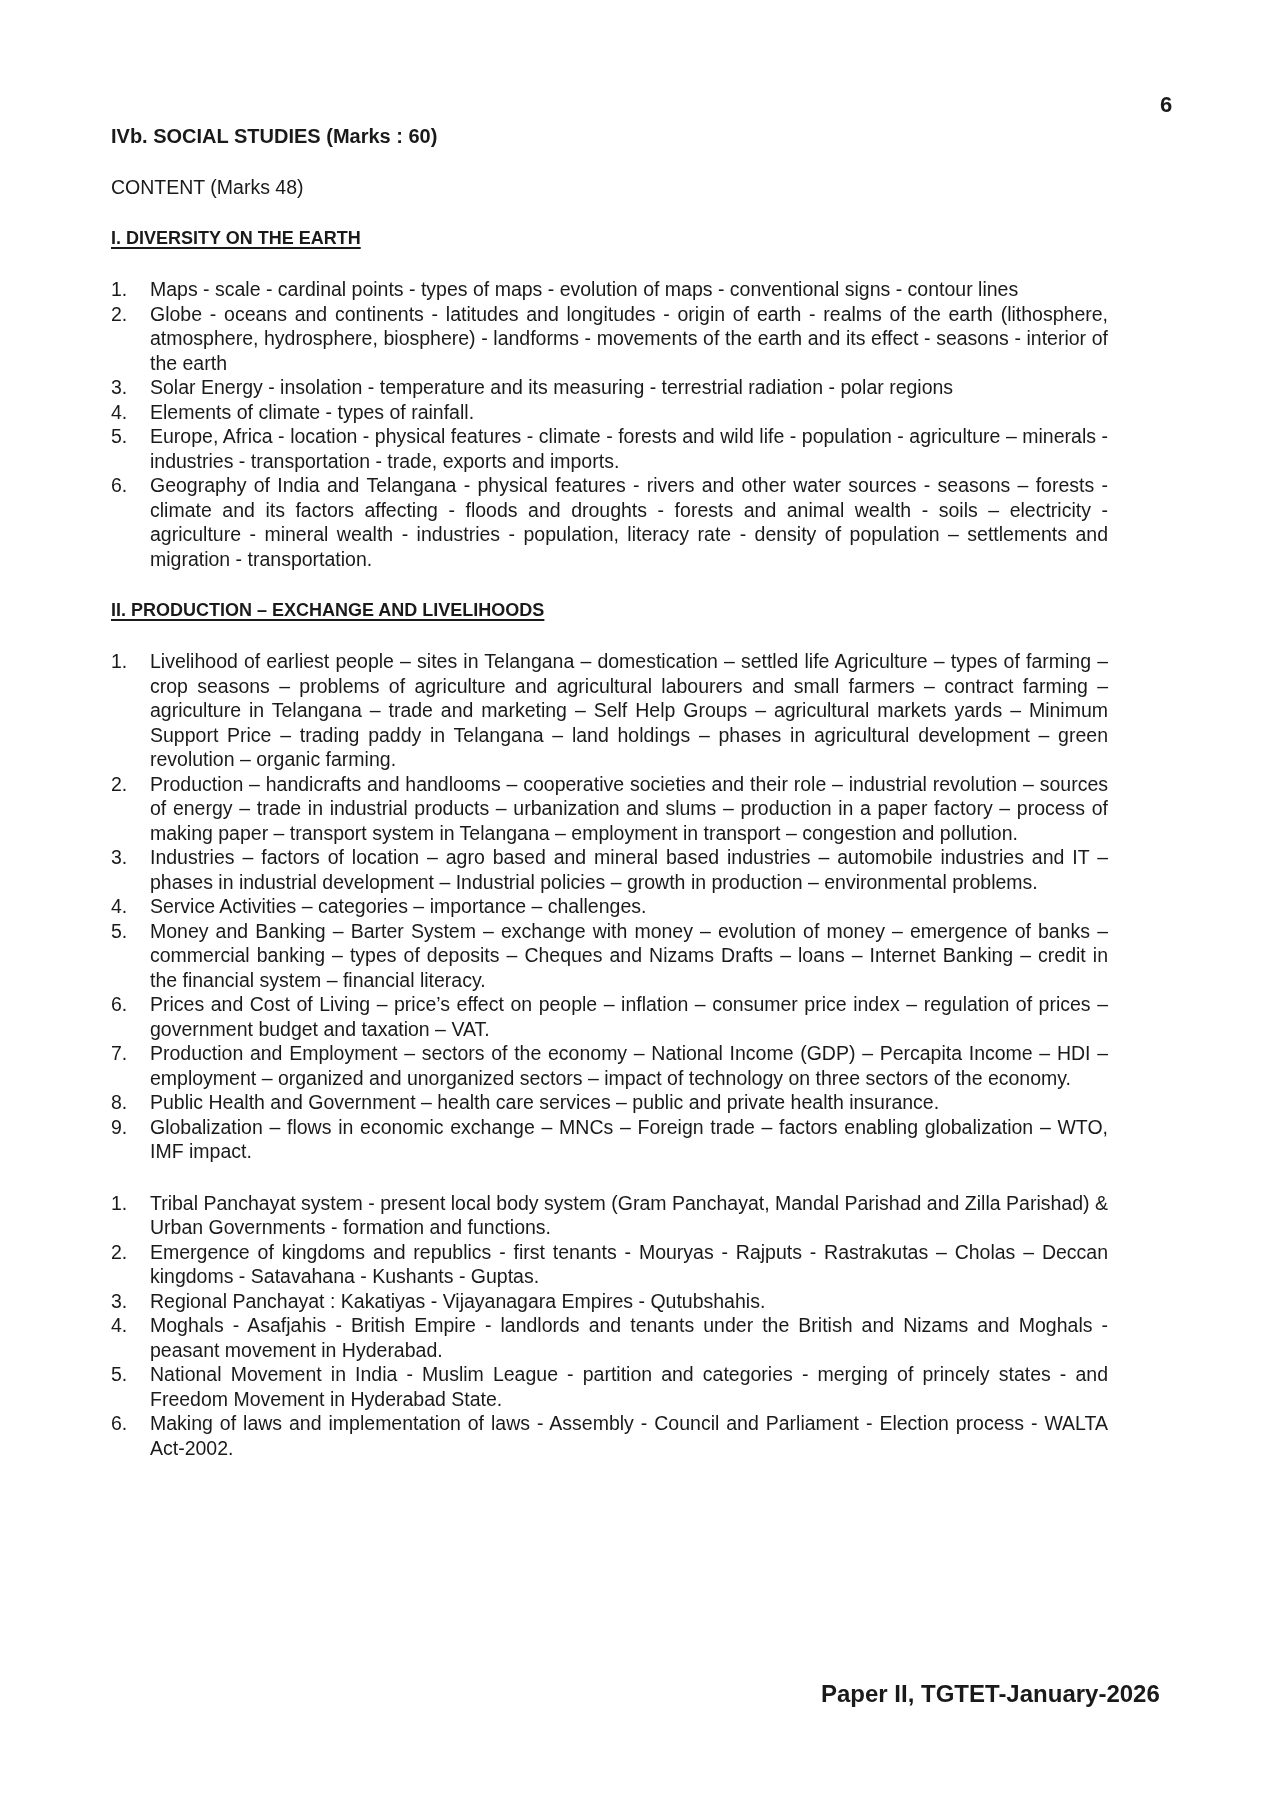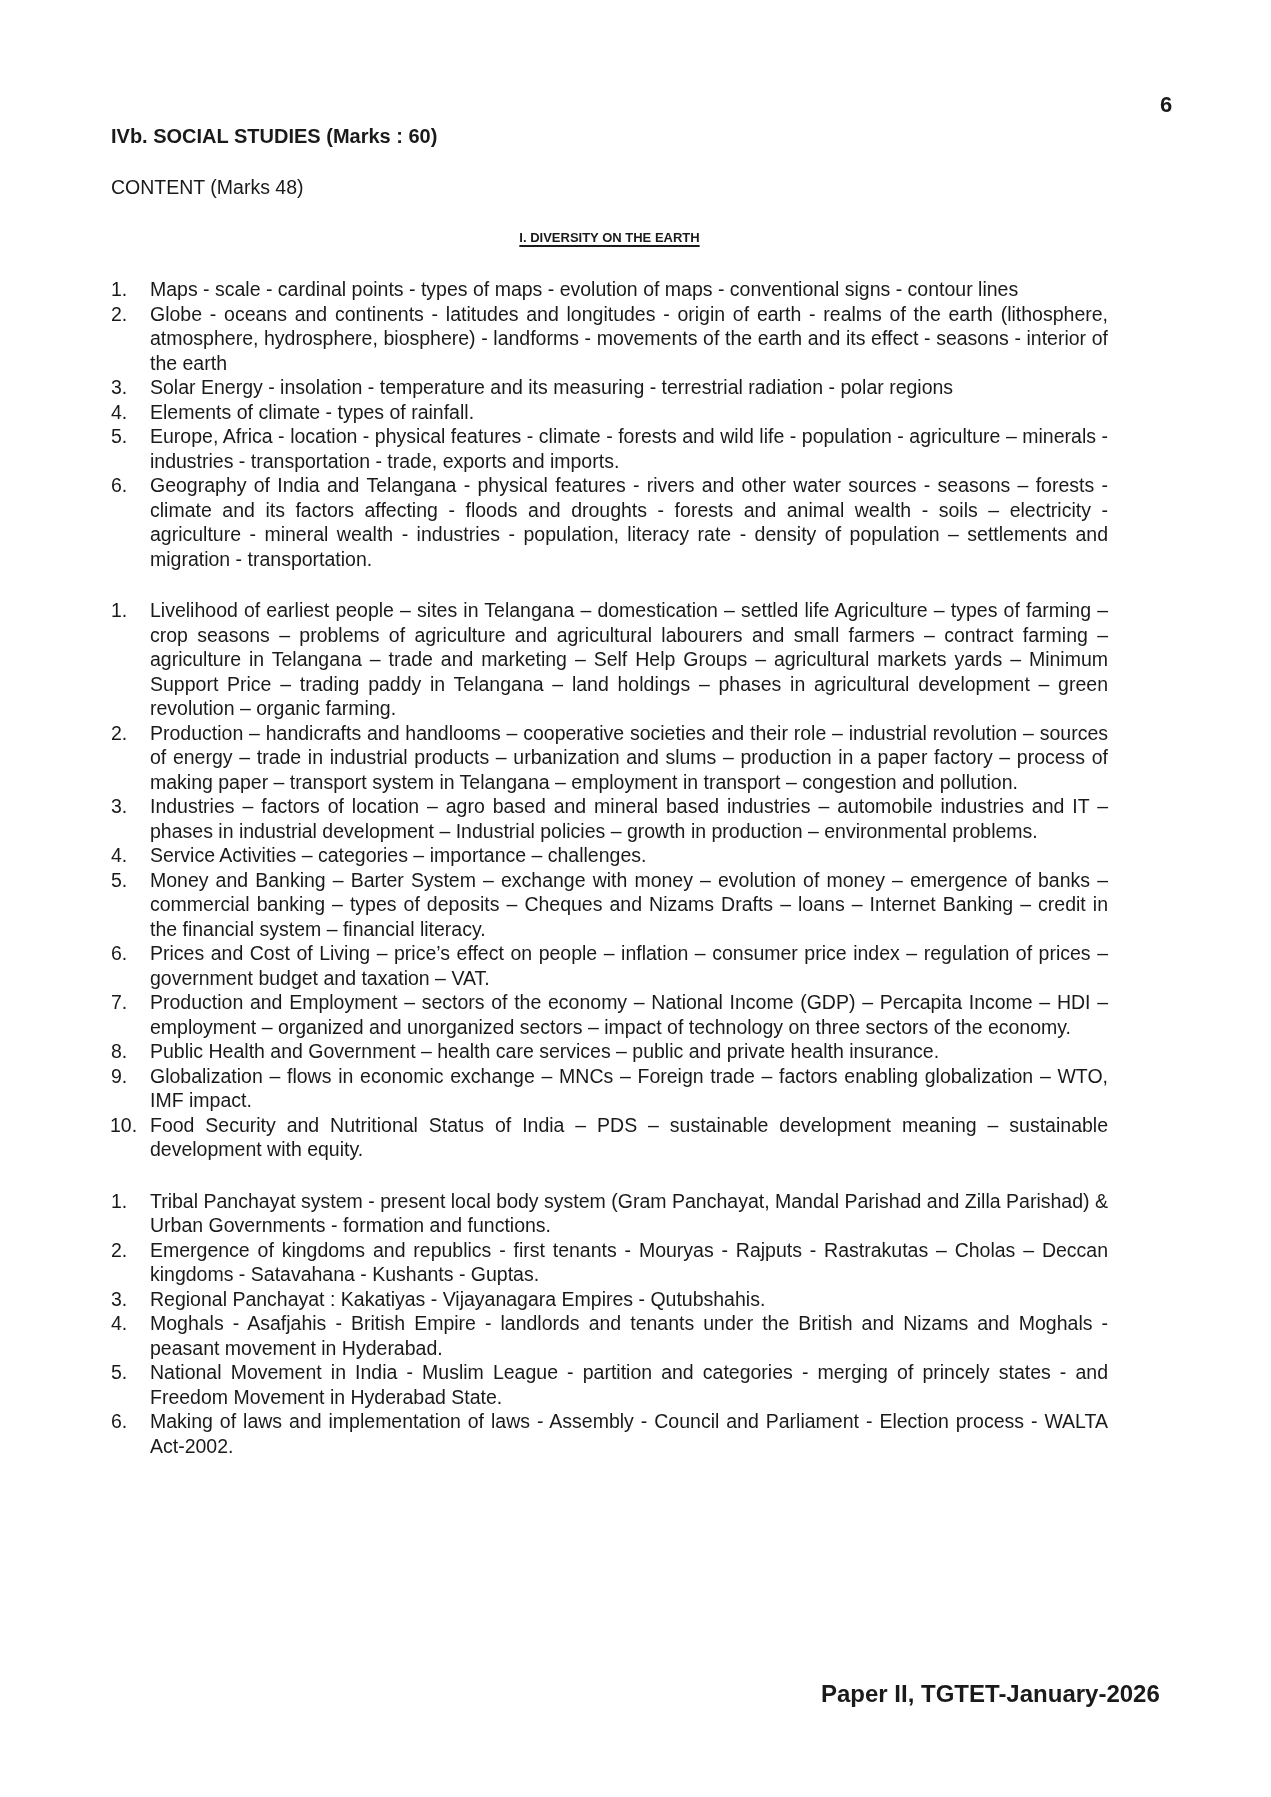--- a/index.html
+++ b/index.html
@@ -36,27 +36,26 @@
     margin: 0;
   }
   .content-heading {
     font-weight: normal;
     font-size: 19.5px;
     line-height: 24px;
     margin: 27px 0 0 0;
   }
   .section-heading {
     font-weight: bold;
-    font-size: 13px;
+    font-size: 18px;
     line-height: 24px;
     text-decoration: underline;
     text-decoration-thickness: 2px;
     text-underline-offset: 3px;
     margin: 27px 0 0 0;
-    text-align: center;
   }
   ol.items {
     list-style: none;
     padding: 0;
     margin: 27px 0 0 0;
   }
   ol.items li {
     position: relative;
     padding-left: 39px;
     font-size: 19.5px;
@@ -97,31 +96,31 @@
       <li><span class="num">1.</span><span>Maps - scale - cardinal points - types of maps - evolution of maps - conventional signs - contour lines</span></li>
       <li><span class="num">2.</span><span>Globe - oceans and continents - latitudes and longitudes - origin of earth - realms of the earth (lithosphere, atmosphere, hydrosphere, biosphere) - landforms - movements of the earth and its effect - seasons - interior of the earth</span></li>
       <li><span class="num">3.</span><span>Solar Energy - insolation - temperature and its measuring - terrestrial radiation - polar regions</span></li>
       <li><span class="num">4.</span><span>Elements of climate - types of rainfall.</span></li>
       <li><span class="num">5.</span><span>Europe, Africa - location - physical features - climate - forests and wild life - population - agriculture – minerals - industries - transportation - trade, exports and imports.</span></li>
       <li><span class="num">6.</span><span>Geography of India and Telangana - physical features - rivers and other water sources - seasons – forests - climate and its factors affecting - floods and droughts - forests and animal wealth - soils – electricity - agriculture - mineral wealth - industries - population, literacy rate - density of population – settlements and migration - transportation.</span></li>
     </ol>
   </section>
 
   <section>
+    <h3 class="section-heading">II. PRODUCTION – EXCHANGE AND LIVELIHOODS</h3>
     <ol class="items">
       <li><span class="num">1.</span><span>Livelihood of earliest people – sites in Telangana – domestication – settled life Agriculture – types of farming – crop seasons – problems of agriculture and agricultural labourers and small farmers – contract farming – agriculture in Telangana – trade and marketing – Self Help Groups – agricultural markets yards – Minimum Support Price – trading paddy in Telangana – land holdings – phases in agricultural development – green revolution – organic farming.</span></li>
       <li><span class="num">2.</span><span>Production – handicrafts and handlooms – cooperative societies  and their role – industrial revolution – sources of energy – trade in industrial products – urbanization and slums – production in a paper factory – process of making paper – transport system in Telangana – employment in transport – congestion and pollution.</span></li>
       <li><span class="num">3.</span><span>Industries – factors of location – agro based and mineral based industries – automobile industries and IT – phases in industrial development – Industrial policies – growth in production – environmental problems.</span></li>
       <li><span class="num">4.</span><span>Service Activities – categories – importance – challenges.</span></li>
       <li><span class="num">5.</span><span>Money and Banking – Barter System – exchange with money – evolution of money – emergence of banks – commercial banking – types of deposits – Cheques and Nizams Drafts – loans – Internet Banking – credit in the financial system –   financial literacy.</span></li>
       <li><span class="num">6.</span><span>Prices and Cost of Living – price’s effect on people – inflation – consumer price index – regulation of prices – government budget and taxation – VAT.</span></li>
       <li><span class="num">7.</span><span>Production and Employment – sectors of the economy – National Income (GDP) – Percapita Income – HDI – employment – organized and unorganized sectors – impact of technology on three sectors of the economy.</span></li>
       <li><span class="num">8.</span><span>Public Health and Government – health care services – public and private health insurance.</span></li>
       <li><span class="num">9.</span><span>Globalization – flows in economic exchange – MNCs – Foreign trade – factors enabling globalization – WTO, IMF  impact.</span></li>
-      <li><span class="num two-digit">10.</span><span>Food Security and Nutritional Status of India – PDS – sustainable development meaning – sustainable development with equity.</span></li>
     </ol>
   </section>
 
   <section>
     <ol class="items">
       <li><span class="num">1.</span><span>Tribal Panchayat system - present local body system (Gram Panchayat, Mandal Parishad and Zilla Parishad) &amp; Urban Governments - formation and functions.</span></li>
       <li><span class="num">2.</span><span>Emergence of kingdoms and republics - first tenants - Mouryas - Rajputs - Rastrakutas – Cholas – Deccan kingdoms - Satavahana - Kushants - Guptas.</span></li>
       <li><span class="num">3.</span><span>Regional Panchayat : Kakatiyas - Vijayanagara Empires - Qutubshahis.</span></li>
       <li><span class="num">4.</span><span>Moghals - Asafjahis - British Empire - landlords and tenants under the British and Nizams and Moghals - peasant movement in Hyderabad.</span></li>
       <li><span class="num">5.</span><span>National Movement in India - Muslim League - partition and categories - merging of princely states - and Freedom Movement in Hyderabad State.</span></li>

